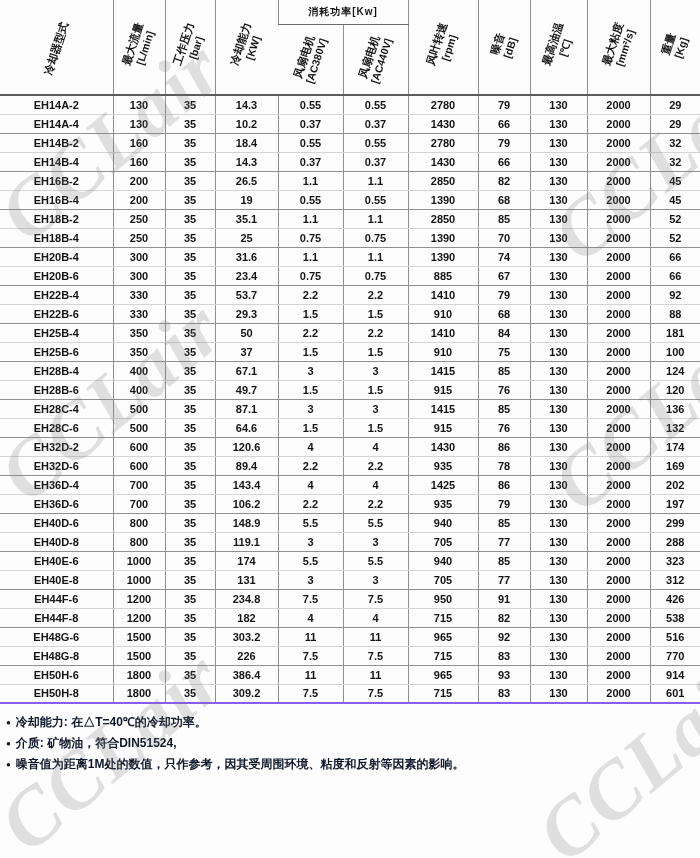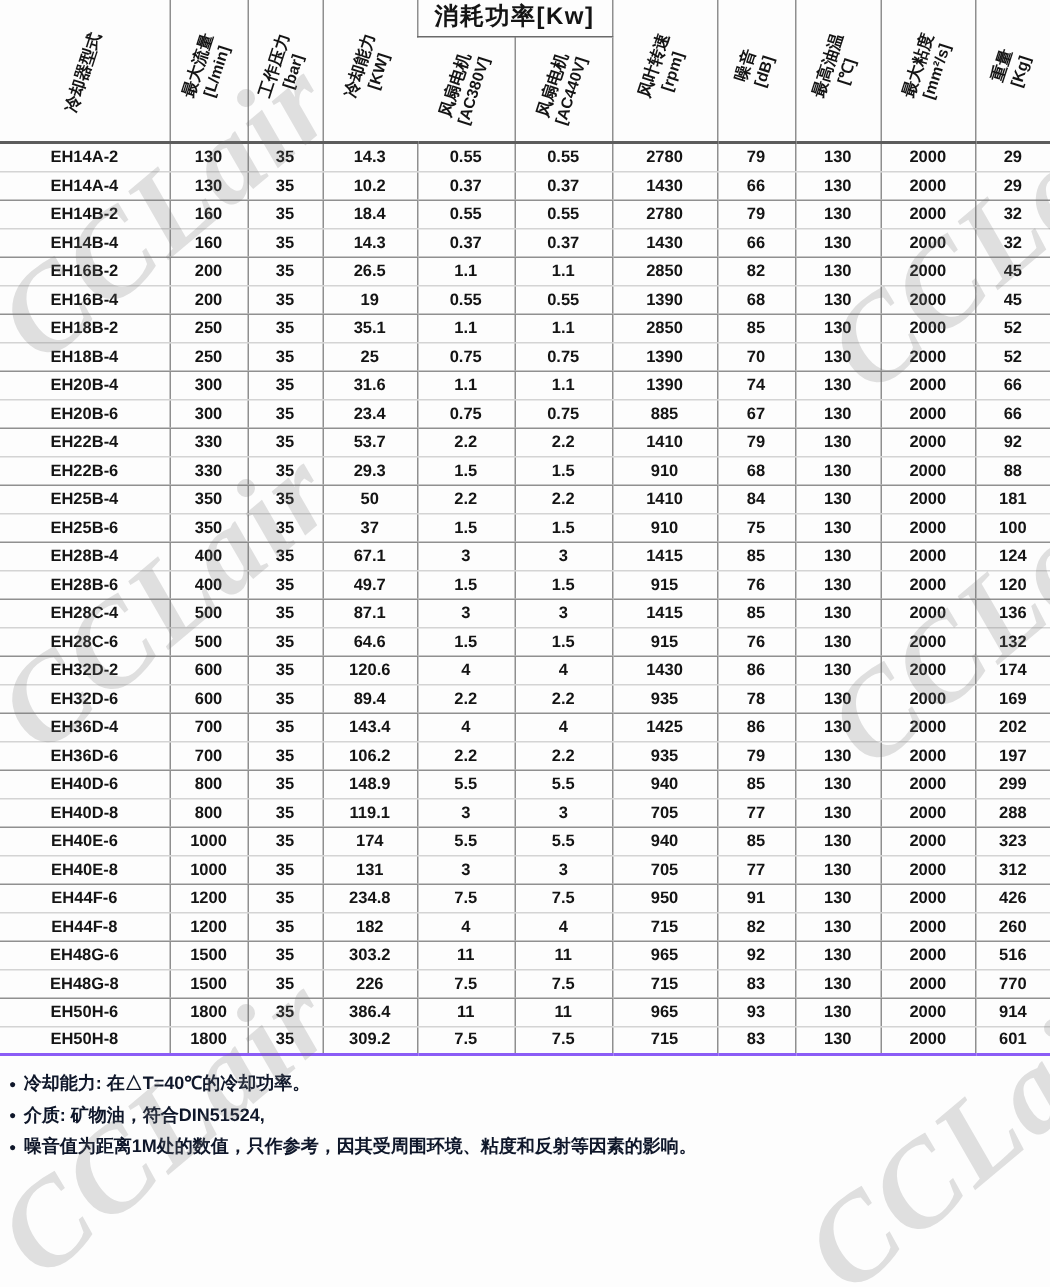--- a/index.html
+++ b/index.html
@@ -25,21 +25,21 @@
   table.spec {
     border-collapse:collapse; table-layout:fixed; width:700px;
     position:relative; z-index:1;
   }
   thead th {
     border-left:1px solid #8f8f8f; font-weight:bold; vertical-align:middle;
     text-align:center; background:transparent; overflow:visible;
   }
   thead th:first-child { border-left:none; }
   th.group-power {
-    height:24px; font-size:16px; border-bottom:1px solid #6a6a6a;
+    height:24px; font-size:10px; border-bottom:1px solid #6a6a6a;
     letter-spacing:1px;
   }
   thead th[rowspan], tr.h2 th { border-bottom:2px solid #5c5c5c; }
   tr.h2 th { height:71px; }
   .rot {
     display:inline-block; transform:rotate(-72deg);
     font-size:11px; line-height:1.2; white-space:nowrap; text-align:center;
   }
   .rot .u { display:block; font-size:10.5px; }
   tbody td {
@@ -482,21 +482,21 @@
           <td>EH44F-8</td>
           <td>1200</td>
           <td>35</td>
           <td>182</td>
           <td>4</td>
           <td>4</td>
           <td>715</td>
           <td>82</td>
           <td>130</td>
           <td>2000</td>
-          <td>260</td>
+          <td>538</td>
         </tr>
         <tr>
           <td>EH48G-6</td>
           <td>1500</td>
           <td>35</td>
           <td>303.2</td>
           <td>11</td>
           <td>11</td>
           <td>965</td>
           <td>92</td>

